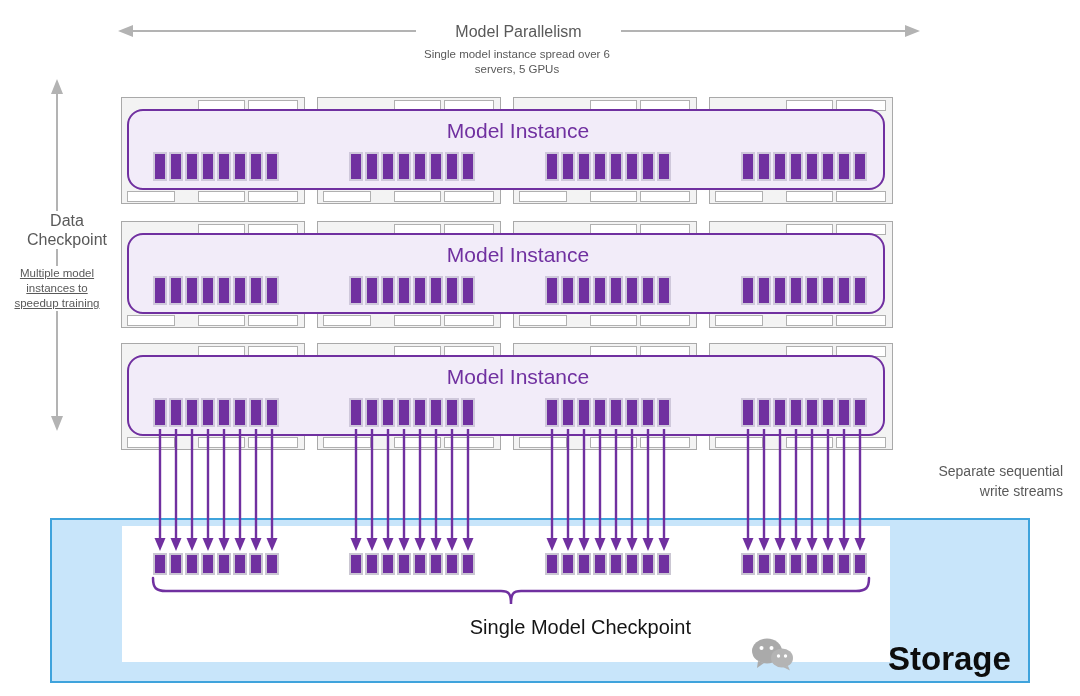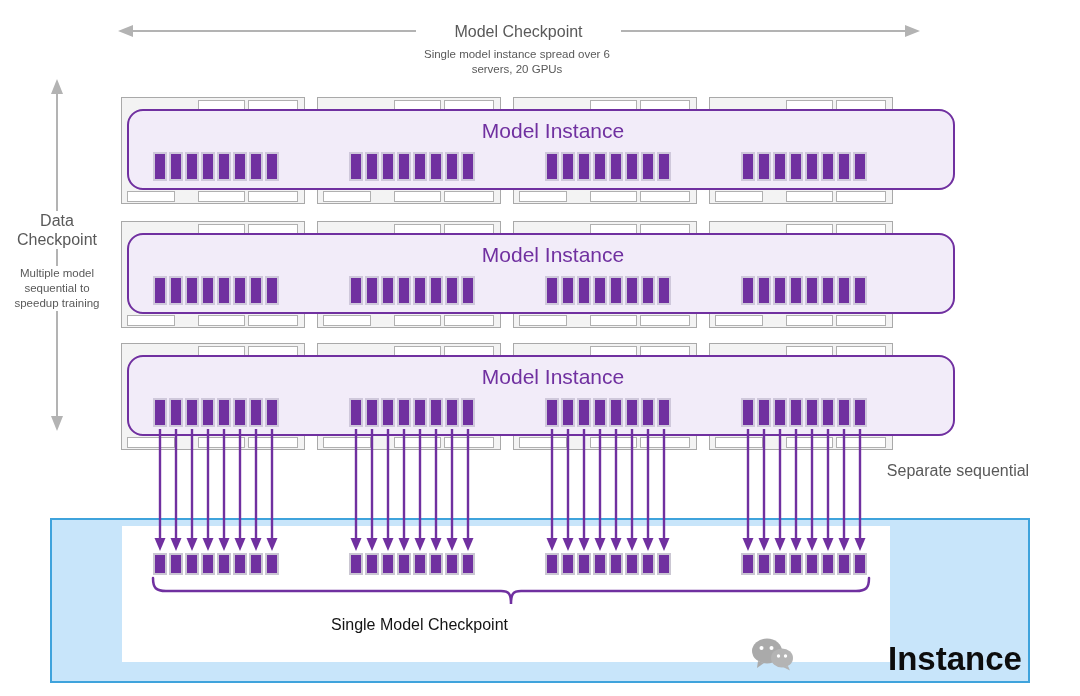--- a/index.html
+++ b/index.html
@@ -9,35 +9,35 @@
   }
   .abs{position:absolute;}
   
   .axis-label{color:#595959;font-size:16px;text-align:center;background:#ffffff;line-height:19px;}
   .axis-sub{color:#595959;font-size:11.5px;text-align:center;line-height:15px;background:#ffffff;}
   
   .instance-row{position:absolute;left:121px;width:772px;height:107px;}
   .server{position:absolute;top:0;width:184px;height:107px;background:#f3f3f3;
     border:1.5px solid #a9a9a9;box-sizing:border-box;z-index:1;}
   .slot{position:absolute;background:#ffffff;border:1px solid #b0b0b0;box-sizing:border-box;height:11px;}
-  .model-instance{position:absolute;left:6px;top:12px;width:828px;height:81px;
+  .model-instance{position:absolute;left:6px;top:12px;width:758px;height:81px;
     background:#f2ecf9;border:2px solid #7030a0;border-radius:16px;box-sizing:border-box;z-index:2;padding-left:24px;}
   .mi-label{margin-top:8px;text-align:center;color:#7030a0;font-size:21px;}
   .gpu-group{position:absolute;top:55px;display:flex;gap:2px;z-index:3;}
   .gpu{width:14px;height:29px;background:#7030a0;border:2px solid #cfc8db;box-sizing:border-box;}
   
   .storage-box{position:absolute;left:50px;top:518px;width:980px;height:165px;
     background:#c8e5fa;border:2px solid #3fa3dc;box-sizing:border-box;z-index:1;}
   .storage-white{position:absolute;left:70px;top:6px;width:768px;height:136px;background:#ffffff;}
   .st-group{position:absolute;top:553px;display:flex;gap:2px;z-index:3;}
   .st{width:14px;height:22px;background:#7030a0;border:2px solid #cac6d2;box-sizing:border-box;}
-  .checkpoint-label{position:absolute;left:331px;top:616px;width:360px;text-align:left;
-    color:#141414;font-size:16px;z-index:4;}
-  .streams-note{position:absolute;left:853px;top:461px;width:210px;text-align:center;
-    color:#595959;font-size:16px;line-height:20px;}
+  .checkpoint-label{position:absolute;left:331px;top:616px;width:360px;text-align:right;
+    color:#141414;font-size:20px;z-index:4;}
+  .streams-note{position:absolute;left:853px;top:461px;width:210px;text-align:right;
+    color:#595959;font-size:14px;line-height:20px;}
   
   .watermark{position:absolute;left:800px;top:636px;color:#ababab;font-size:30px;
     letter-spacing:3px;z-index:5;white-space:nowrap;}
   .storage-label{position:absolute;left:888px;top:640px;color:#0d0d0d;font-size:33px;
     font-weight:bold;z-index:6;}
   .svg-overlay{position:absolute;left:0;top:0;z-index:5;pointer-events:none;}
 </style>
 </head>
 <body>
 
@@ -112,31 +112,31 @@
       <polygon points="828,551 822.5,538 833.5,538" fill="#7030a0"></polygon>
       <line x1="844" y1="429" x2="844" y2="538" stroke="#7030a0" stroke-width="2.4"></line>
       <polygon points="844,551 838.5,538 849.5,538" fill="#7030a0"></polygon>
       <line x1="860" y1="429" x2="860" y2="538" stroke="#7030a0" stroke-width="2.4"></line>
       <polygon points="860,551 854.5,538 865.5,538" fill="#7030a0"></polygon>
       <path d="M 153,578 C 153,588 156,591 166,591 L 501,591 C 509,591 511,594 511,604 C 511,594 513,591 521,591 L 856,591 C 866,591 869,588 869,578" fill="none" stroke="#7030a0" stroke-width="2.5" stroke-linecap="round"></path>
     </svg>
 
   <div class="abs axis-sub" style="left:367px;top:47px;width:300px;z-index:6;">
     <div>Single model instance spread over 6</div>
-    <div>servers, 20 GPUs</div>
+    <div>servers, 5 GPUs</div>
   </div>
-  <div class="abs axis-label" style="left:416px;top:22px;width:205px;z-index:6;">Model Checkpoint</div>
-
-  <div class="abs axis-label" style="left:5px;top:211px;width:104px;z-index:6;">
+  <div class="abs axis-label" style="left:416px;top:22px;width:205px;z-index:6;">Model Parallelism</div>
+
+  <div class="abs axis-label" style="left:15px;top:211px;width:104px;z-index:6;">
     <div>Data</div>
     <div>Checkpoint</div>
   </div>
-  <div class="abs axis-sub" style="left:5px;top:266px;width:104px;z-index:6;">
+  <div class="abs axis-sub" style="left:5px;top:266px;width:104px;z-index:6;text-decoration:underline;">
     <div>Multiple model</div>
-    <div>sequential to</div>
+    <div>instances to</div>
     <div>speedup training</div>
   </div>
 
   <div class="instance-row" id="row0" style="top:97px;">
     <div class="model-instance">
       <div class="mi-label">Model Instance</div>
     </div>
   <div class="server" style="left: 0px;">
         <div class="slot" style="left: 76px; top: 2px; width: 47px;"></div>
         <div class="slot" style="left: 126px; top: 2px; width: 50px;"></div>
@@ -348,20 +348,21 @@
         <div class="gpu"></div>
         <div class="gpu"></div>
         <div class="gpu"></div>
         <div class="gpu"></div>
         <div class="gpu"></div>
       </div>
     </div>
 
   <div class="streams-note">
     <div>Separate sequential</div>
+    <div>write streams</div>
   </div>
 
   <div class="storage-box">
     <div class="storage-white"></div>
   </div>
   <div id="storage-groups">
       <div class="st-group" style="left: 153px;">
         <div class="st"></div>
         <div class="st"></div>
         <div class="st"></div>
@@ -407,15 +408,15 @@
   <svg class="abs" style="left:750px;top:637px;z-index:5;" width="44" height="34" viewBox="0 0 44 34">
     <ellipse cx="17" cy="14" rx="15" ry="12.5" fill="#aaaaaa"></ellipse>
     <circle cx="11.5" cy="11" r="2" fill="#ffffff"></circle>
     <circle cx="21.5" cy="11" r="2" fill="#ffffff"></circle>
     <path d="M8 24 L7 31 L14 26 Z" fill="#aaaaaa"></path>
     <ellipse cx="32" cy="21" rx="11" ry="9.5" fill="#b4b4b4"></ellipse>
     <circle cx="28.5" cy="19" r="1.7" fill="#ffffff"></circle>
     <circle cx="35.5" cy="19" r="1.7" fill="#ffffff"></circle>
     <path d="M38 29 L40 33.5 L33 30 Z" fill="#b4b4b4"></path>
   </svg>
-  <div class="storage-label">Instance</div>
+  <div class="storage-label">Storage</div>
 
 </div>
 
 </body></html>

